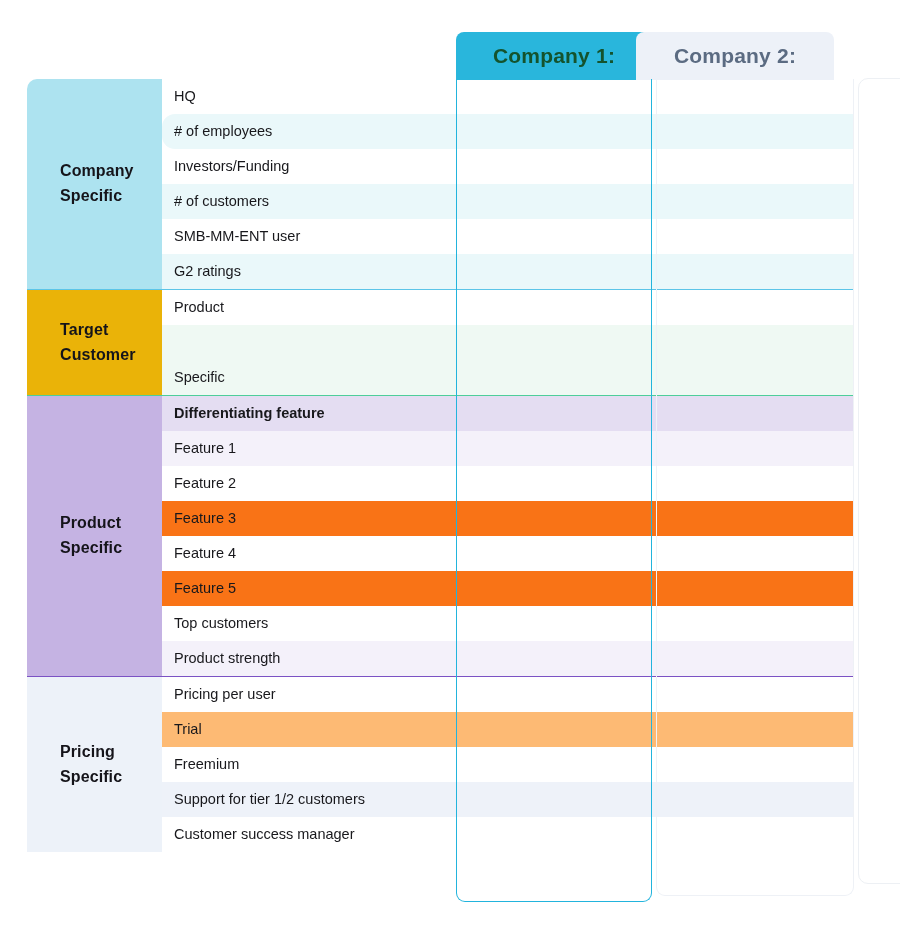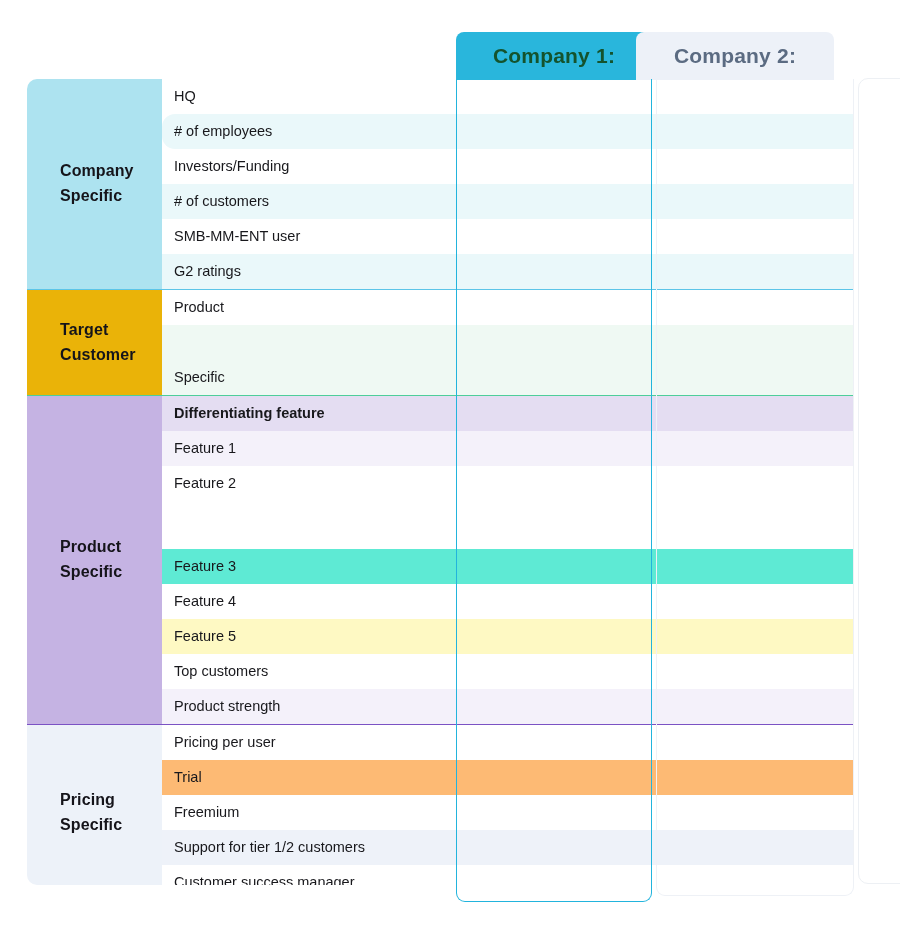--- a/index.html
+++ b/index.html
@@ -250,33 +250,33 @@
               <div class="cell c1"></div>
               <div class="cell c2"></div>
               <div class="cell c3"></div>
             </div>
             <div class="row" style="background: rgb(255, 255, 255);">
               <div class="row-label">Feature 2</div>
               <div class="cell c1"></div>
               <div class="cell c2"></div>
               <div class="cell c3"></div>
             </div>
-            <div class="row" style="background: #5eead4; margin-top: 48px;">
+            <div class="row" style="background: #f97316;">
               <div class="row-label">Feature 3</div>
               <div class="cell c1"></div>
               <div class="cell c2"></div>
               <div class="cell c3"></div>
             </div>
             <div class="row" style="background: rgb(255, 255, 255);">
               <div class="row-label">Feature 4</div>
               <div class="cell c1"></div>
               <div class="cell c2"></div>
               <div class="cell c3"></div>
             </div>
-            <div class="row" style="background: #fef9c3;">
+            <div class="row" style="background: #f97316;">
               <div class="row-label">Feature 5</div>
               <div class="cell c1"></div>
               <div class="cell c2"></div>
               <div class="cell c3"></div>
             </div>
             <div class="row" style="background: rgb(255, 255, 255);">
               <div class="row-label">Top customers</div>
               <div class="cell c1"></div>
               <div class="cell c2"></div>
               <div class="cell c3"></div>

